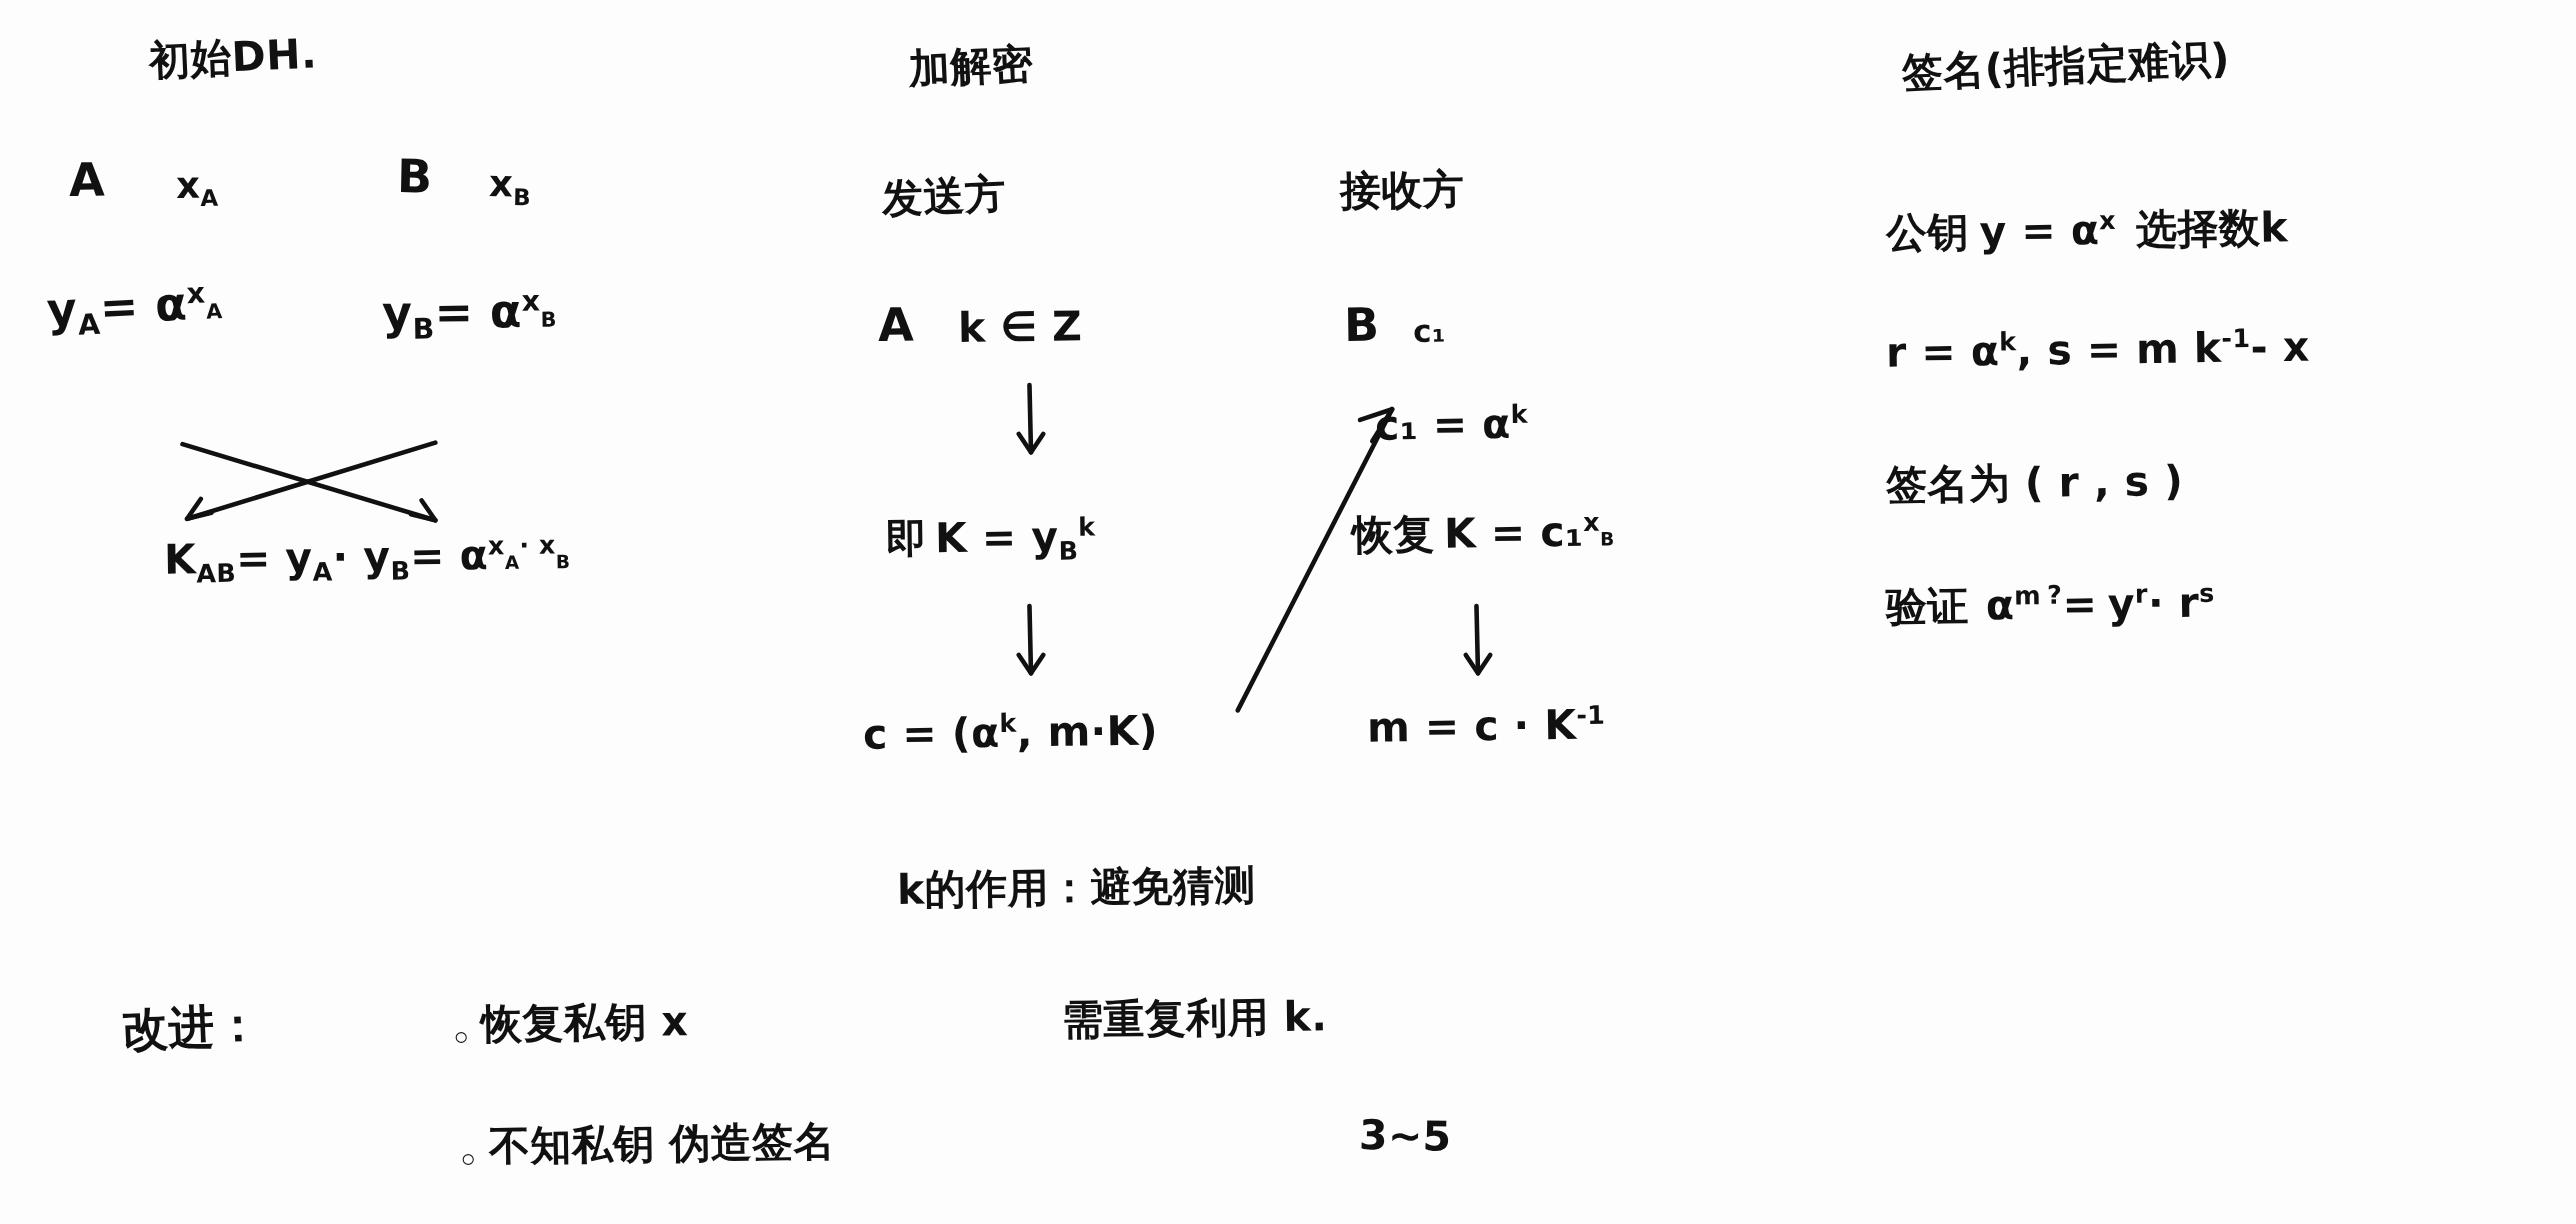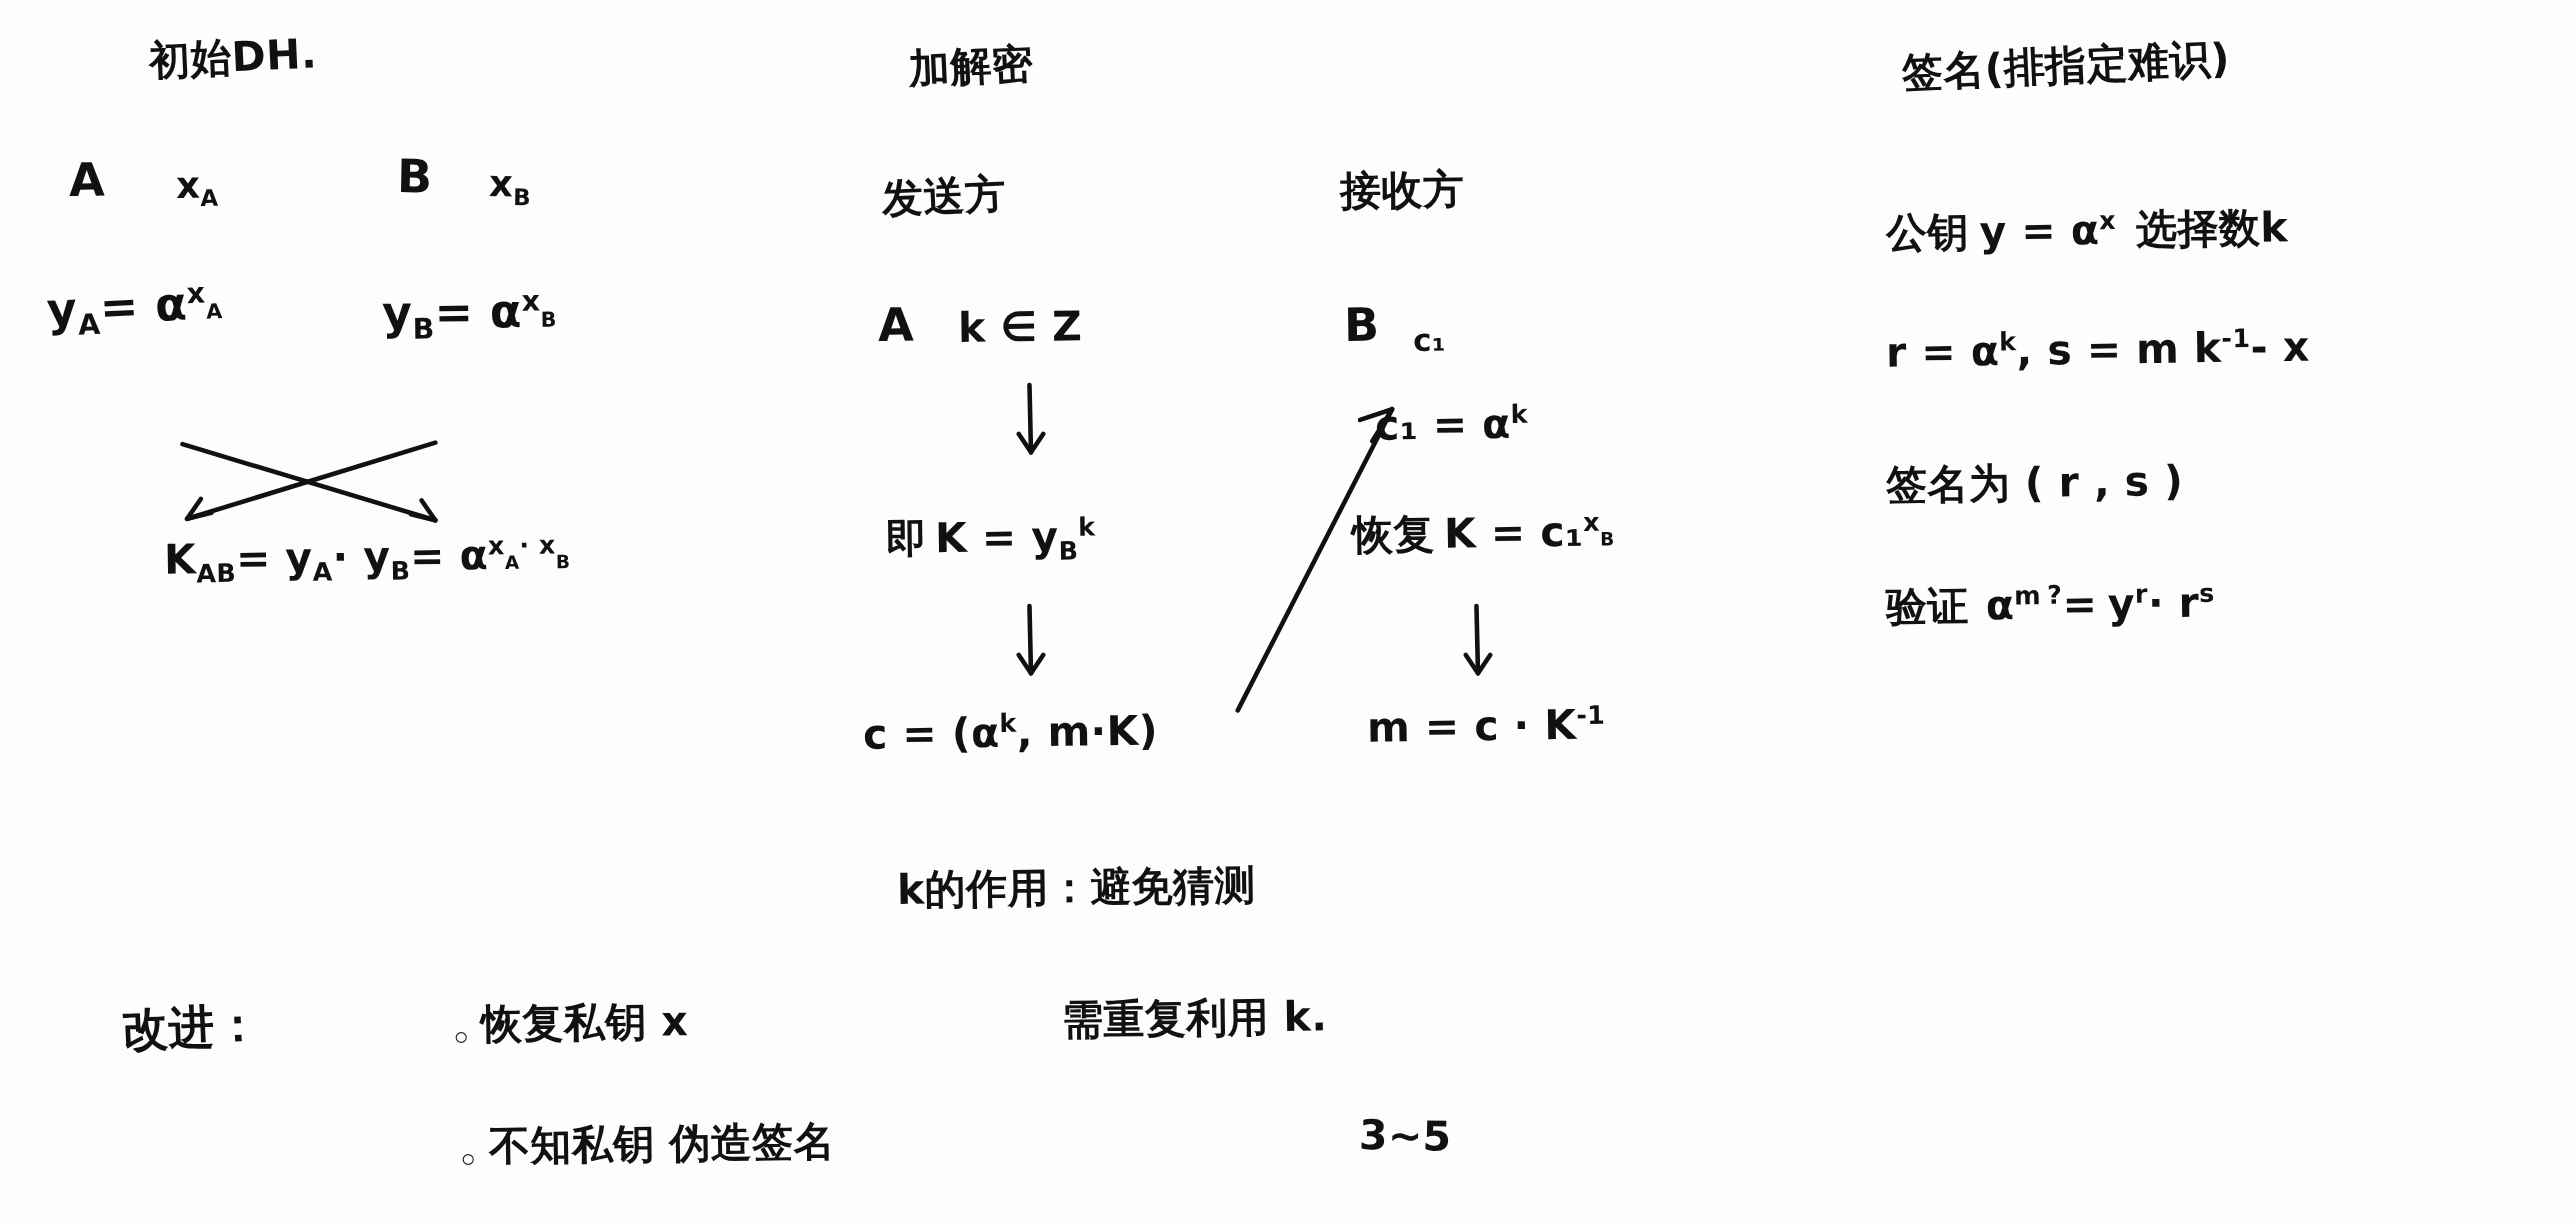--- a/index.html
+++ b/index.html
@@ -121,21 +121,21 @@
     <div class="hw s-lg tilt3" style="left:863px; top:710px;">
       <span>c = (α</span><span class="sup">k</span><span>, m·K)</span>
     </div>
 
     <svg class="ink" style="left:1230px; top:397px; width:176px; height:321px;" viewBox="0 0 230 420">
       <path d="M10 410 L212 16" stroke-width="6"></path>
       <path d="M212 16 L186 58 M212 16 L170 30" stroke-width="6"></path>
     </svg>
 
     <div class="hw s-xl tilt3" style="left:1344px; top:298px;">B</div>
-    <div class="hw s-sm tilt3" style="left:1413px; top:313px;margin-top:9px;">c₁</div>
+    <div class="hw s-sm tilt3" style="left:1413px; top:313px;">c₁</div>
 
     <div class="hw s-lg tilt3" style="left:1375px; top:401px;">
       <span>c₁ = α</span><span class="sup">k</span>
     </div>
 
     <div class="hw s-lg tilt3" style="left:1352px; top:508px;">
       <span class="cjk">恢复</span><span style="margin-left:9.2px;">K = c₁</span><span class="sup">x</span><span class="sup" style="font-size:0.45em; vertical-align:baseline;">B</span>
     </div>
 
     <svg class="ink" style="left:1455px; top:603px; width:46px; height:84px;" viewBox="0 0 60 110">

